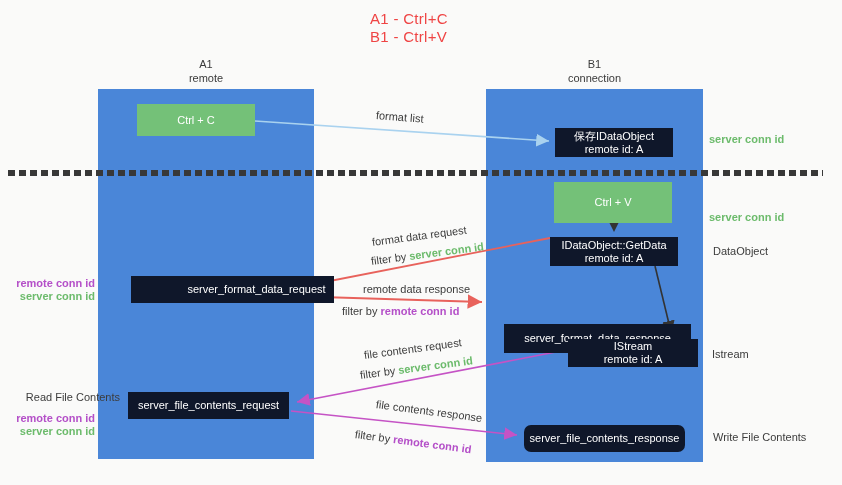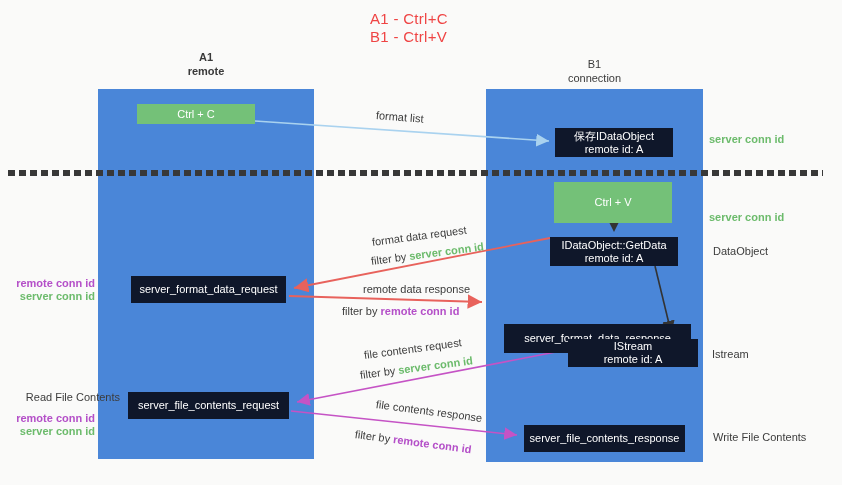--- a/index.html
+++ b/index.html
@@ -31,21 +31,21 @@
 </head>
 <body>
 
 <div id="canvas">
 
   <div class="abs title" style="left:370px;top:10px;">
     <div>A1 - Ctrl+C</div>
     <div>B1 - Ctrl+V</div>
   </div>
 
-  <div class="abs colhead" style="left:98px;top:50px;width:216px;font-weight:bold;">
+  <div class="abs colhead" style="left:98px;top:57px;width:216px;">
     <div>A1</div>
     <div>remote</div>
   </div>
   <div class="abs colhead" style="left:486px;top:57px;width:217px;">
     <div>B1</div>
     <div>connection</div>
   </div>
 
   <div class="abs lifeline" style="left:98px;top:89px;width:216px;height:370px;"></div>
   <div class="abs lifeline" style="left:486px;top:89px;width:217px;height:373px;"></div>
@@ -69,48 +69,48 @@
     </defs>
     <line x1="255" y1="121" x2="549" y2="141" stroke="#a9d2ef" stroke-width="1.6" marker-end="url(#m-blue)"></line>
     <line x1="614" y1="208" x2="614" y2="230" stroke="#333333" stroke-width="2" marker-end="url(#m-black)"></line>
     <line x1="655" y1="266" x2="671" y2="332" stroke="#333333" stroke-width="1.6" marker-end="url(#m-black)"></line>
     <line x1="550" y1="238" x2="294" y2="288" stroke="#e8625c" stroke-width="1.8" marker-end="url(#m-red)"></line>
     <line x1="289" y1="296" x2="482" y2="302" stroke="#e8625c" stroke-width="1.8" marker-end="url(#m-red)"></line>
     <line x1="566" y1="350" x2="297" y2="402" stroke="#c553c5" stroke-width="1.6" marker-end="url(#m-mag)"></line>
     <line x1="291" y1="411" x2="517" y2="435" stroke="#c553c5" stroke-width="1.6" marker-end="url(#m-mag)"></line>
   </svg>
 
-  <div class="abs box green" style="left:137px;top:104px;width:118px;height:20px;">
+  <div class="abs box green" style="left:137px;top:104px;width:118px;height:32px;">
     <span>Ctrl + C</span>
   </div>
   <div class="abs box orange" style="left:555px;top:128px;width:118px;height:29px;">
     <span>保存IDataObject</span>
     <span>remote id: A</span>
   </div>
   <div class="abs box green" style="left:554px;top:182px;width:118px;height:41px;">
     <span>Ctrl + V</span>
   </div>
   <div class="abs box orange" style="left:550px;top:237px;width:128px;height:29px;">
     <span>IDataObject::GetData</span>
     <span>remote id: A</span>
   </div>
-  <div class="abs box orange" style="left:131px;top:276px;width:155px;height:27px;">
+  <div class="abs box orange" style="left:131px;top:276px;width:155px;height:27px;padding-left:48px;">
     <span>server_format_data_request</span>
   </div>
   <div class="abs box orange" style="left:504px;top:288px;width:187px;height:29px;margin-top:36px;">
     <span>server_format_data_response</span>
   </div>
   <div class="abs box orange" style="left:568px;top:339px;width:130px;height:28px;">
     <span>IStream</span>
     <span>remote id: A</span>
   </div>
   <div class="abs box orange" style="left:128px;top:392px;width:161px;height:27px;">
     <span>server_file_contents_request</span>
   </div>
-  <div class="abs box orange" style="left:524px;top:425px;width:161px;height:27px;">
+  <div class="abs box orange" style="left:524px;top:425px;width:161px;height:27px;border-radius:7px;">
     <span>server_file_contents_response</span>
   </div>
 
   <div class="abs lbl rot-slight" style="left:376px;top:109px;">format list</div>
 
   <div class="abs lbl rot-up" style="left:372px;top:236px;">format data request</div>
   <div class="abs lbl rot-up" style="left:371px;top:255px;">
     <span>filter by</span>
     <span class="green-t">server conn id</span>
   </div>

